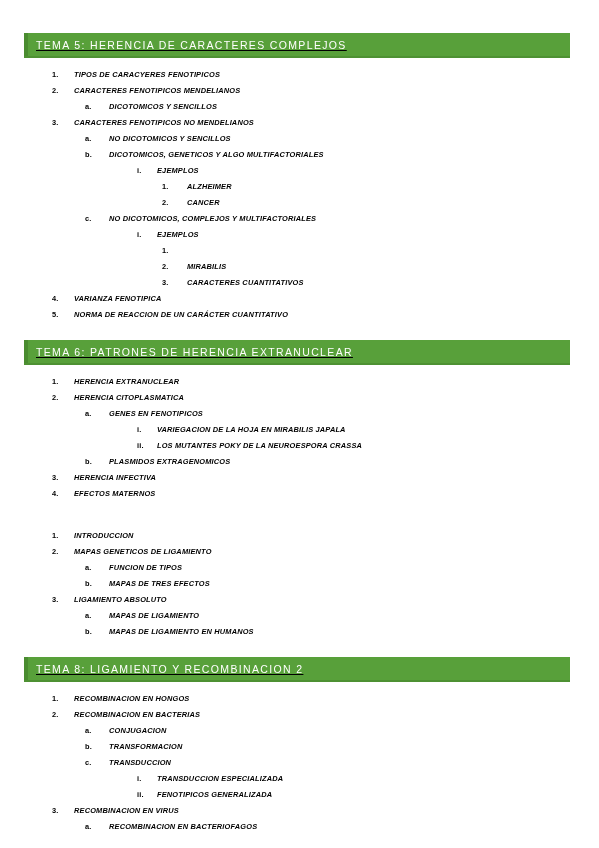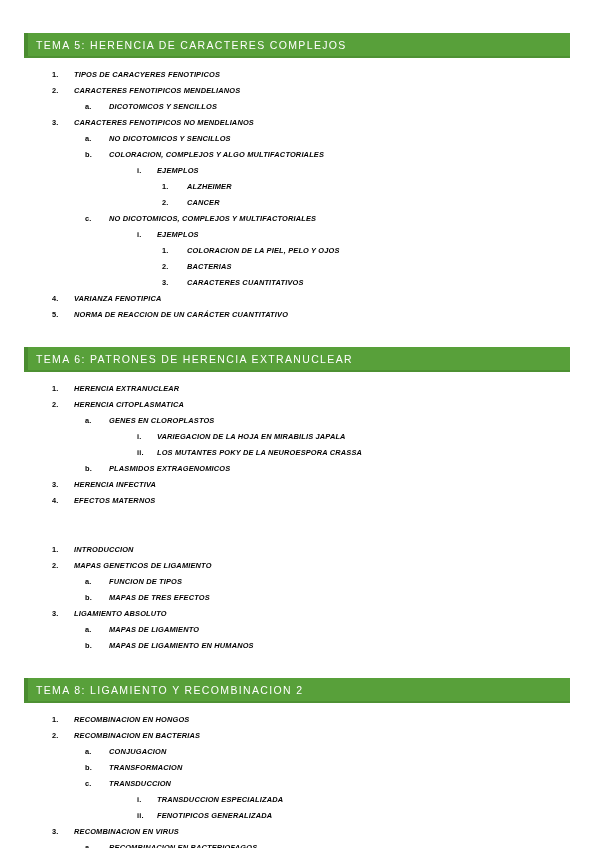--- a/index.html
+++ b/index.html
@@ -25,33 +25,34 @@
   }
   .doc-body {
     padding: 33px 28px 0 24px;
   }
 
   
   .section {
     margin: 0 0 0 0;
   }
   .section + .section {
-    margin-top: 24px;
+    margin-top: 17px;
   }
   .section-heading {
     position: relative;
     height: 25px;
     width: 546px;
     background: #58a03a;
     box-sizing: border-box;
     padding: 0 0 0 12px;
     display: flex;
     align-items: center;
     border-bottom: 2px solid #4e9133;
     overflow: hidden;
+    text-decoration: underline;
   }
   .section-heading::before {
     content: "";
     position: absolute;
     left: 0; top: 0; bottom: 0;
     width: 4px;
     background: #4a8c30;
   }
   .section-heading-text {
     position: relative;
@@ -127,21 +128,21 @@
           <div class="item lvl1">
             <span class="marker">3.</span>
             <span class="label">CARACTERES FENOTIPICOS NO MENDELIANOS</span>
           </div>
           <div class="item lvl2">
             <span class="marker">a.</span>
             <span class="label">NO DICOTOMICOS Y SENCILLOS</span>
           </div>
           <div class="item lvl2">
             <span class="marker">b.</span>
-            <span class="label">COLORACION, COMPLEJOS Y ALGO MULTIFACTORIALES</span>
+            <span class="label">DICOTOMICOS, GENETICOS Y ALGO MULTIFACTORIALES</span>
           </div>
           <div class="item lvl3">
             <span class="marker">i.</span>
             <span class="label">EJEMPLOS</span>
           </div>
           <div class="item lvl4">
             <span class="marker">1.</span>
             <span class="label">ALZHEIMER</span>
           </div>
           <div class="item lvl4">
@@ -151,25 +152,24 @@
           <div class="item lvl2">
             <span class="marker">c.</span>
             <span class="label">NO DICOTOMICOS, COMPLEJOS Y MULTIFACTORIALES</span>
           </div>
           <div class="item lvl3">
             <span class="marker">i.</span>
             <span class="label">EJEMPLOS</span>
           </div>
           <div class="item lvl4">
             <span class="marker">1.</span>
-            <span class="label">COLORACION DE LA PIEL, PELO Y OJOS</span>
-          </div>
-          <div class="item lvl4">
-            <span class="marker">2.</span>
-            <span class="label">BACTERIAS</span>
+          </div>
+          <div class="item lvl4">
+            <span class="marker">2.</span>
+            <span class="label">MIRABILIS</span>
           </div>
           <div class="item lvl4">
             <span class="marker">3.</span>
             <span class="label">CARACTERES CUANTITATIVOS</span>
           </div>
           <div class="item lvl1">
             <span class="marker">4.</span>
             <span class="label">VARIANZA FENOTIPICA</span>
           </div>
           <div class="item lvl1">
@@ -186,21 +186,21 @@
           <div class="item lvl1">
             <span class="marker">1.</span>
             <span class="label">HERENCIA EXTRANUCLEAR</span>
           </div>
           <div class="item lvl1">
             <span class="marker">2.</span>
             <span class="label">HERENCIA CITOPLASMATICA</span>
           </div>
           <div class="item lvl2">
             <span class="marker">a.</span>
-            <span class="label">GENES EN CLOROPLASTOS</span>
+            <span class="label">GENES EN FENOTIPICOS</span>
           </div>
           <div class="item lvl3">
             <span class="marker">i.</span>
             <span class="label">VARIEGACION DE LA HOJA EN MIRABILIS JAPALA</span>
           </div>
           <div class="item lvl3">
             <span class="marker">ii.</span>
             <span class="label">LOS MUTANTES POKY DE LA NEUROESPORA CRASSA</span>
           </div>
           <div class="item lvl2">

